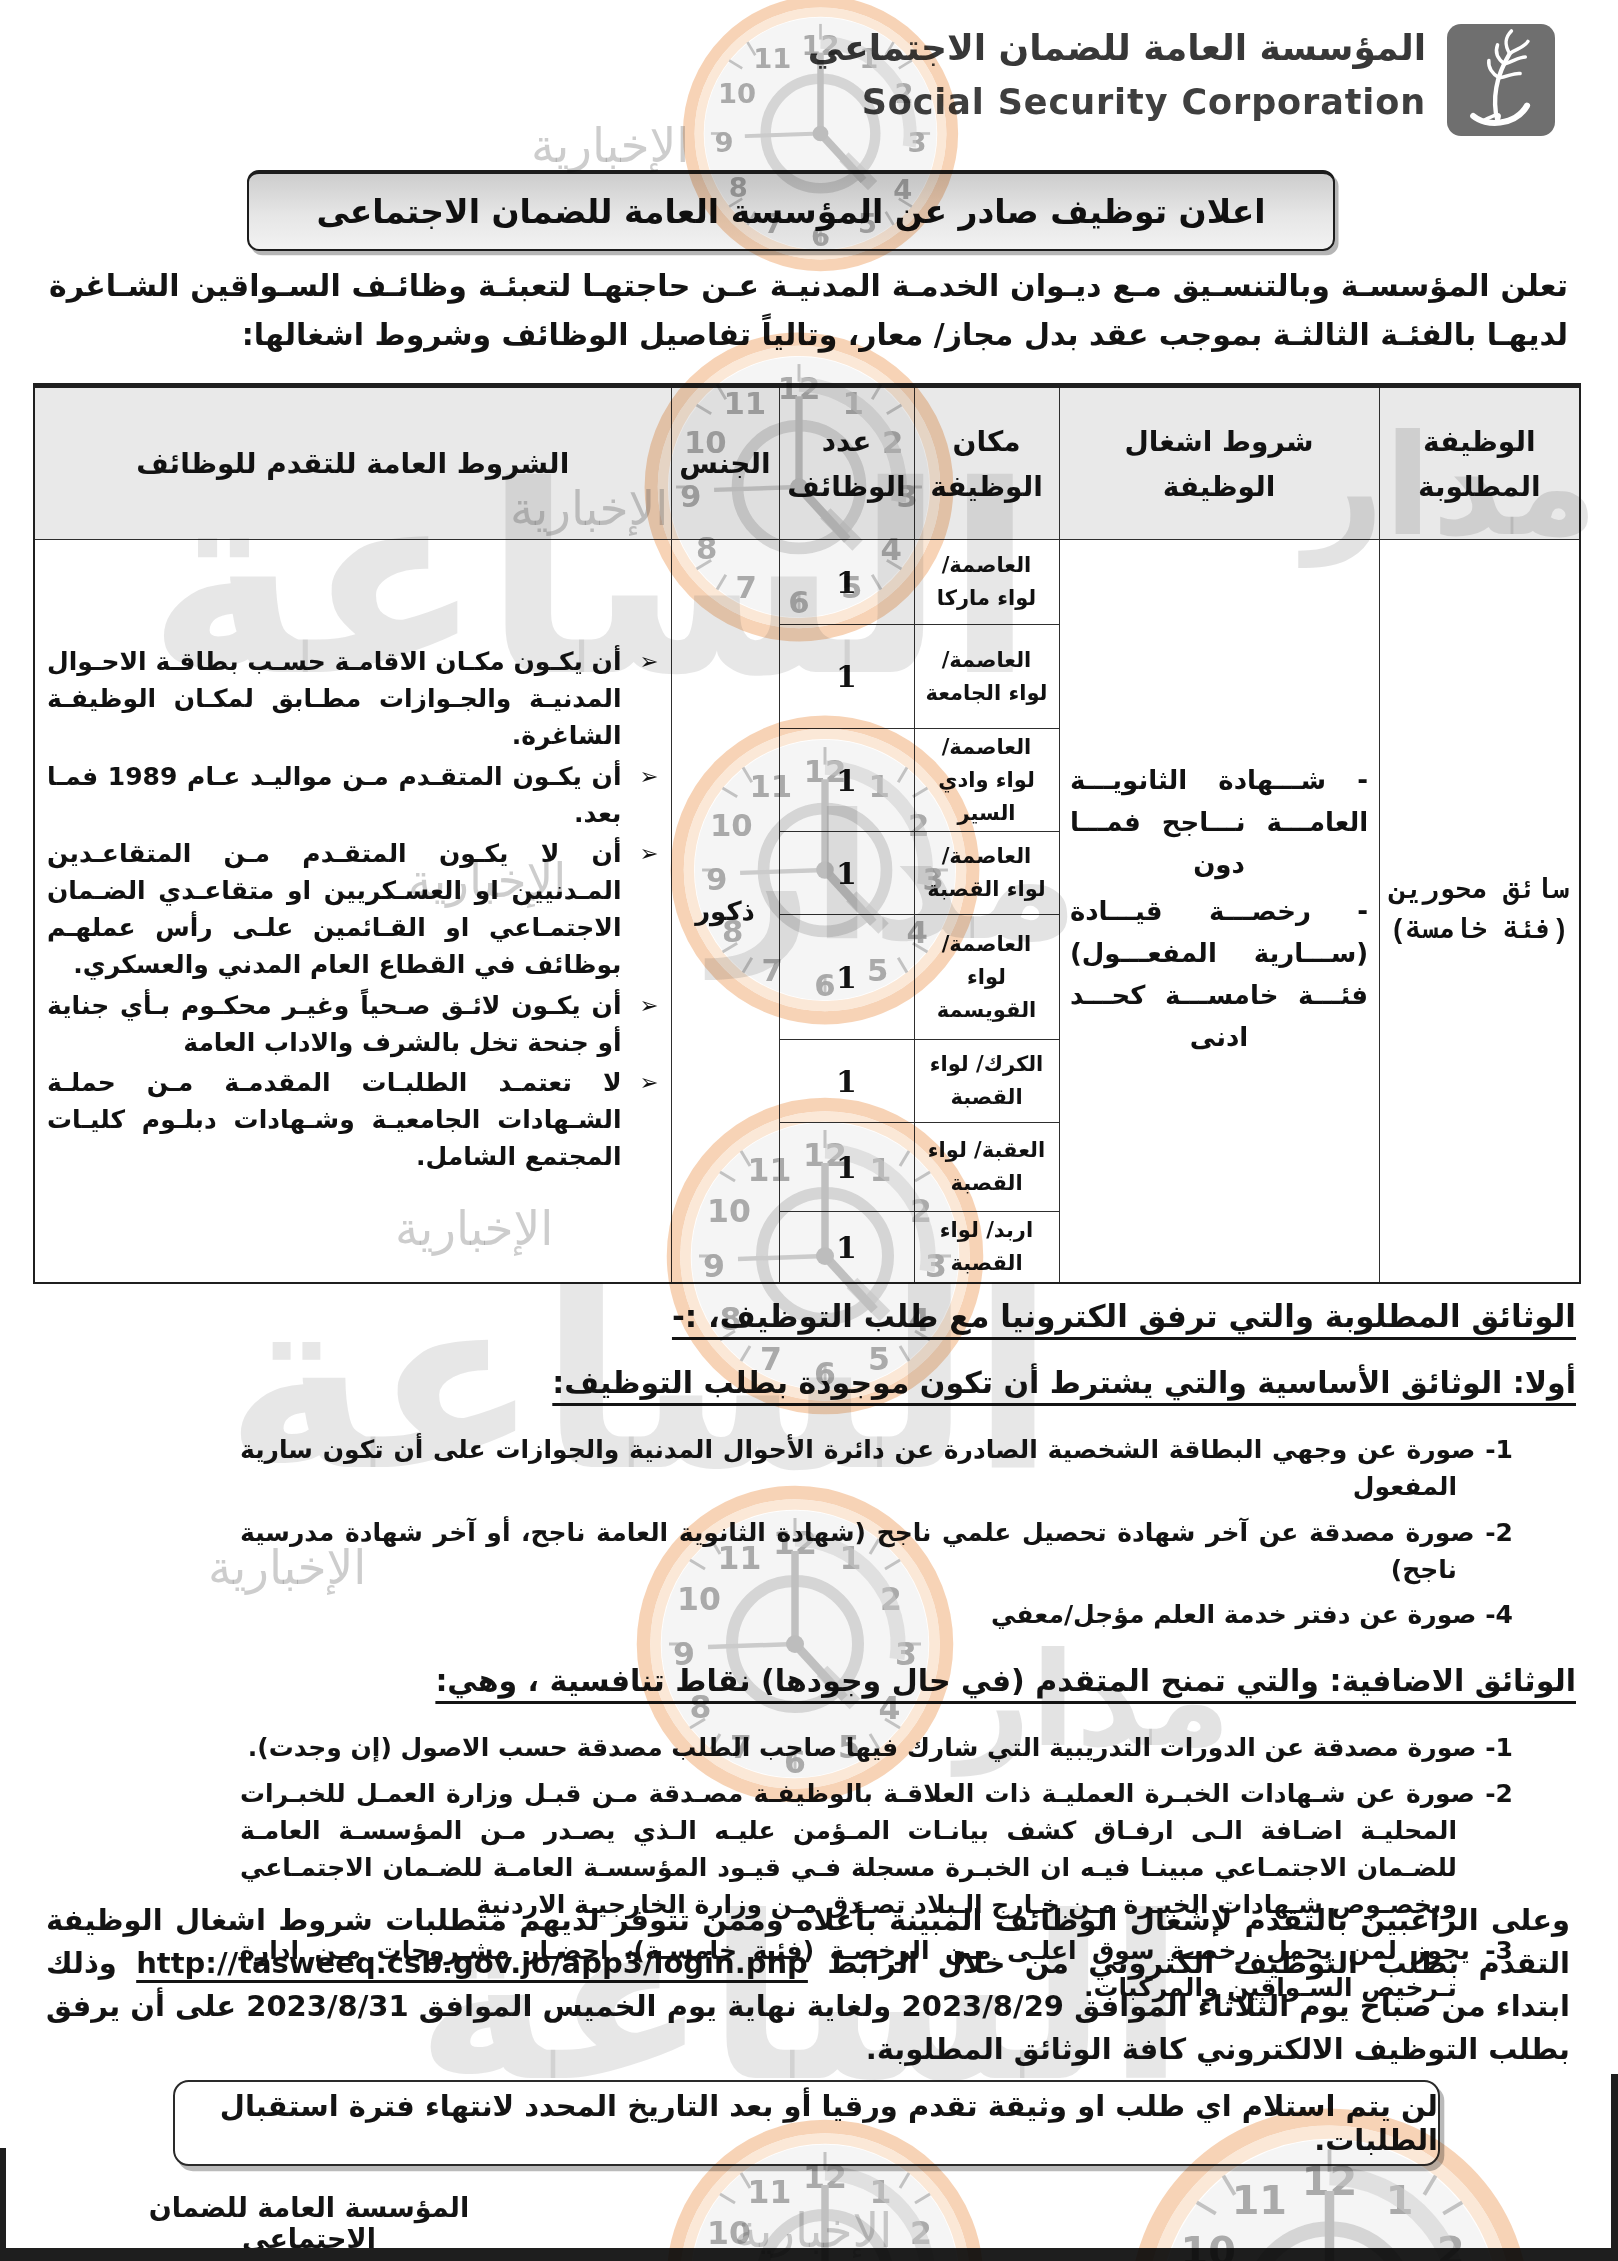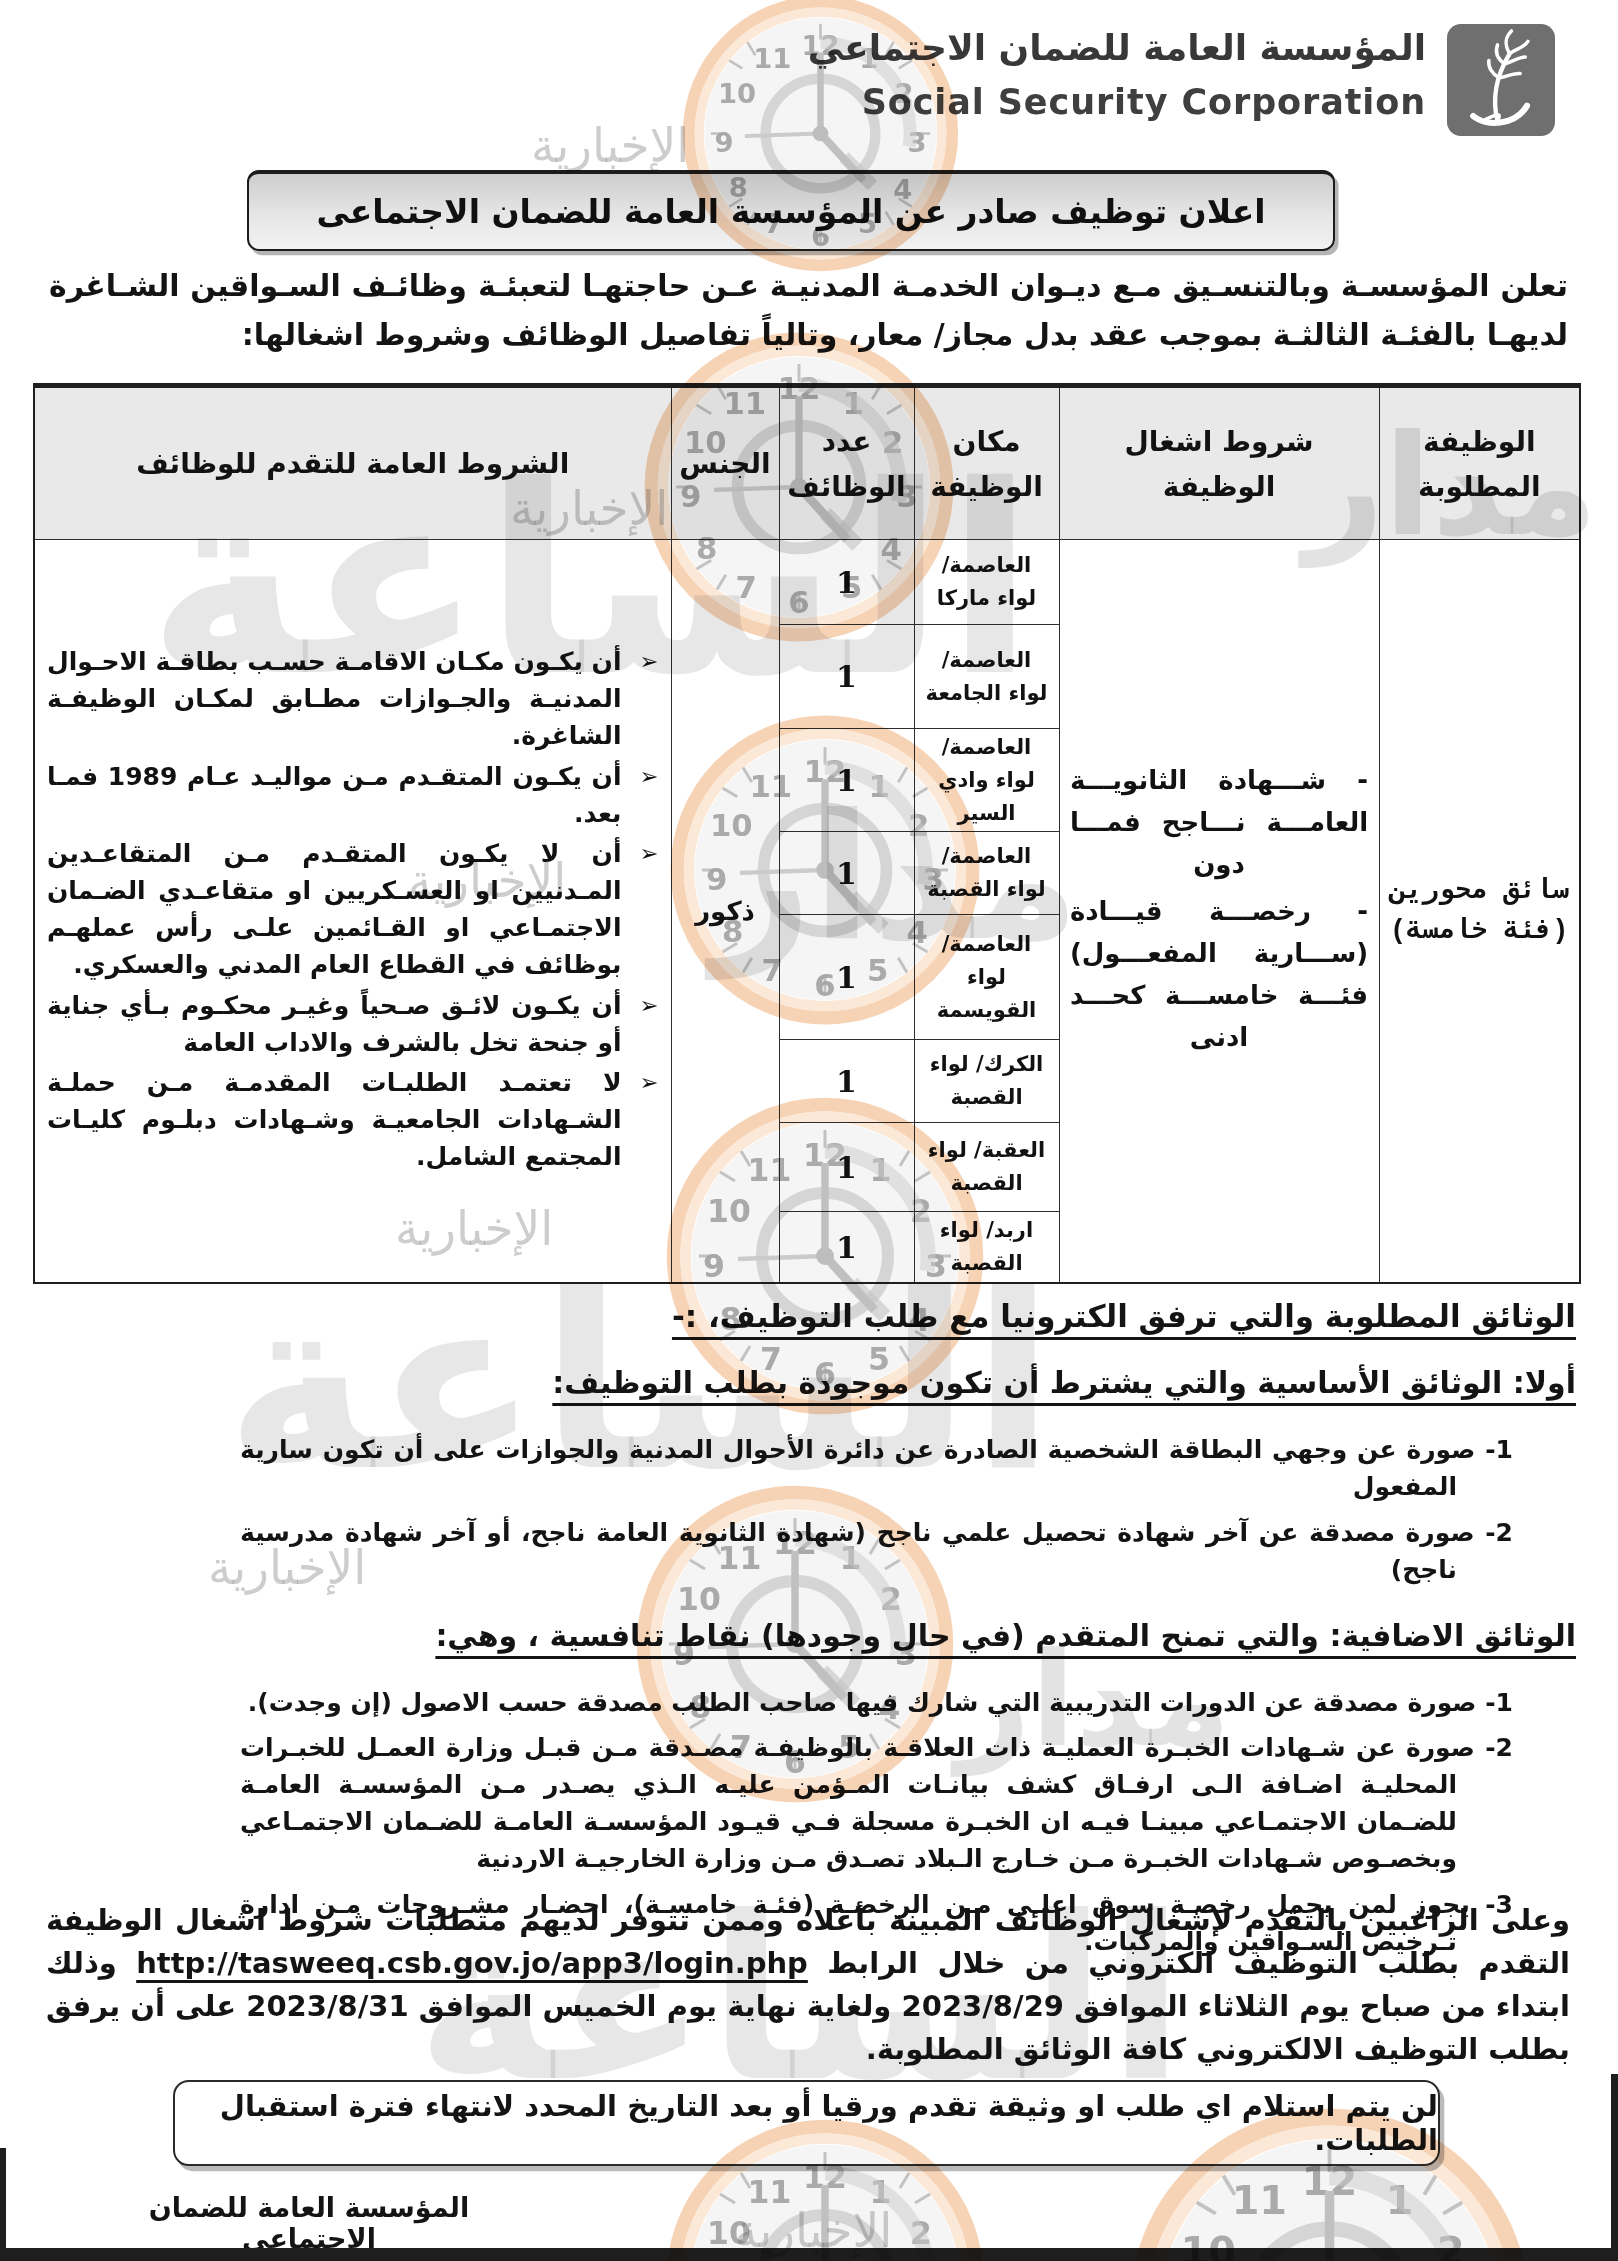--- a/index.html
+++ b/index.html
@@ -203,20 +203,21 @@
       </tr>
     </tbody>
   </table>
 
   <div class="sections">
     <h2 class="sec-head">الوثائق المطلوبة  والتي ترفق الكترونيا مع طلب التوظيف، :-</h2>
     <h2 class="sec-head sub">أولا: الوثائق الأساسية والتي يشترط أن تكون موجودة بطلب التوظيف:</h2>
     <div class="doc-list">
       <p class="doc-item">1-   صورة عن وجهي البطاقة الشخصية الصادرة عن دائرة الأحوال المدنية والجوازات على أن تكون سارية المفعول</p>
       <p class="doc-item">2-   صورة مصدقة عن آخر  شهادة تحصيل علمي ناجح (شهادة الثانوية العامة ناجح، أو آخر شهادة مدرسية ناجح)</p>
+      <p class="doc-item">4-   صورة عن دفتر خدمة العلم مؤجل/معفي</p>
     </div>
     <h2 class="sec-head sub">الوثائق الاضافية:  والتي تمنح المتقدم (في حال وجودها) نقاط تنافسية ، وهي:</h2>
     <div class="doc-list">
       <p class="doc-item">1-   صورة مصدقة عن الدورات التدريبية التي شارك فيها صاحب الطلب مصدقة حسب الاصول (إن وجدت).</p>
       <p class="doc-item">2-   صورة عن شـهادات الخبـرة العمليـة ذات العلاقـة بالوظيفـة مصـدقة مـن قبـل وزارة العمـل للخبـرات المحليـة اضـافة الـى ارفـاق كشف بيانـات المـؤمن عليـه الـذي يصـدر مـن المؤسسـة العامـة للضـمان الاجتمـاعي مبينـا فيـه ان الخبـرة مسجلة فـي قيـود المؤسسـة العامـة للضـمان الاجتمـاعي وبخصـوص شـهادات الخبـرة مـن خـارج الـبلاد تصـدق مـن وزارة الخارجيـة الاردنية</p>
       <p class="doc-item">3-   يجوز لمن يحمل رخصـة سوق اعلـى مـن الرخصـة (فئـة خامسـة)، احضـار مشـروحات مـن ادارة تـرخيص السـواقين والمركبات.</p>
     </div>
   </div>
 
   <div class="closing">

